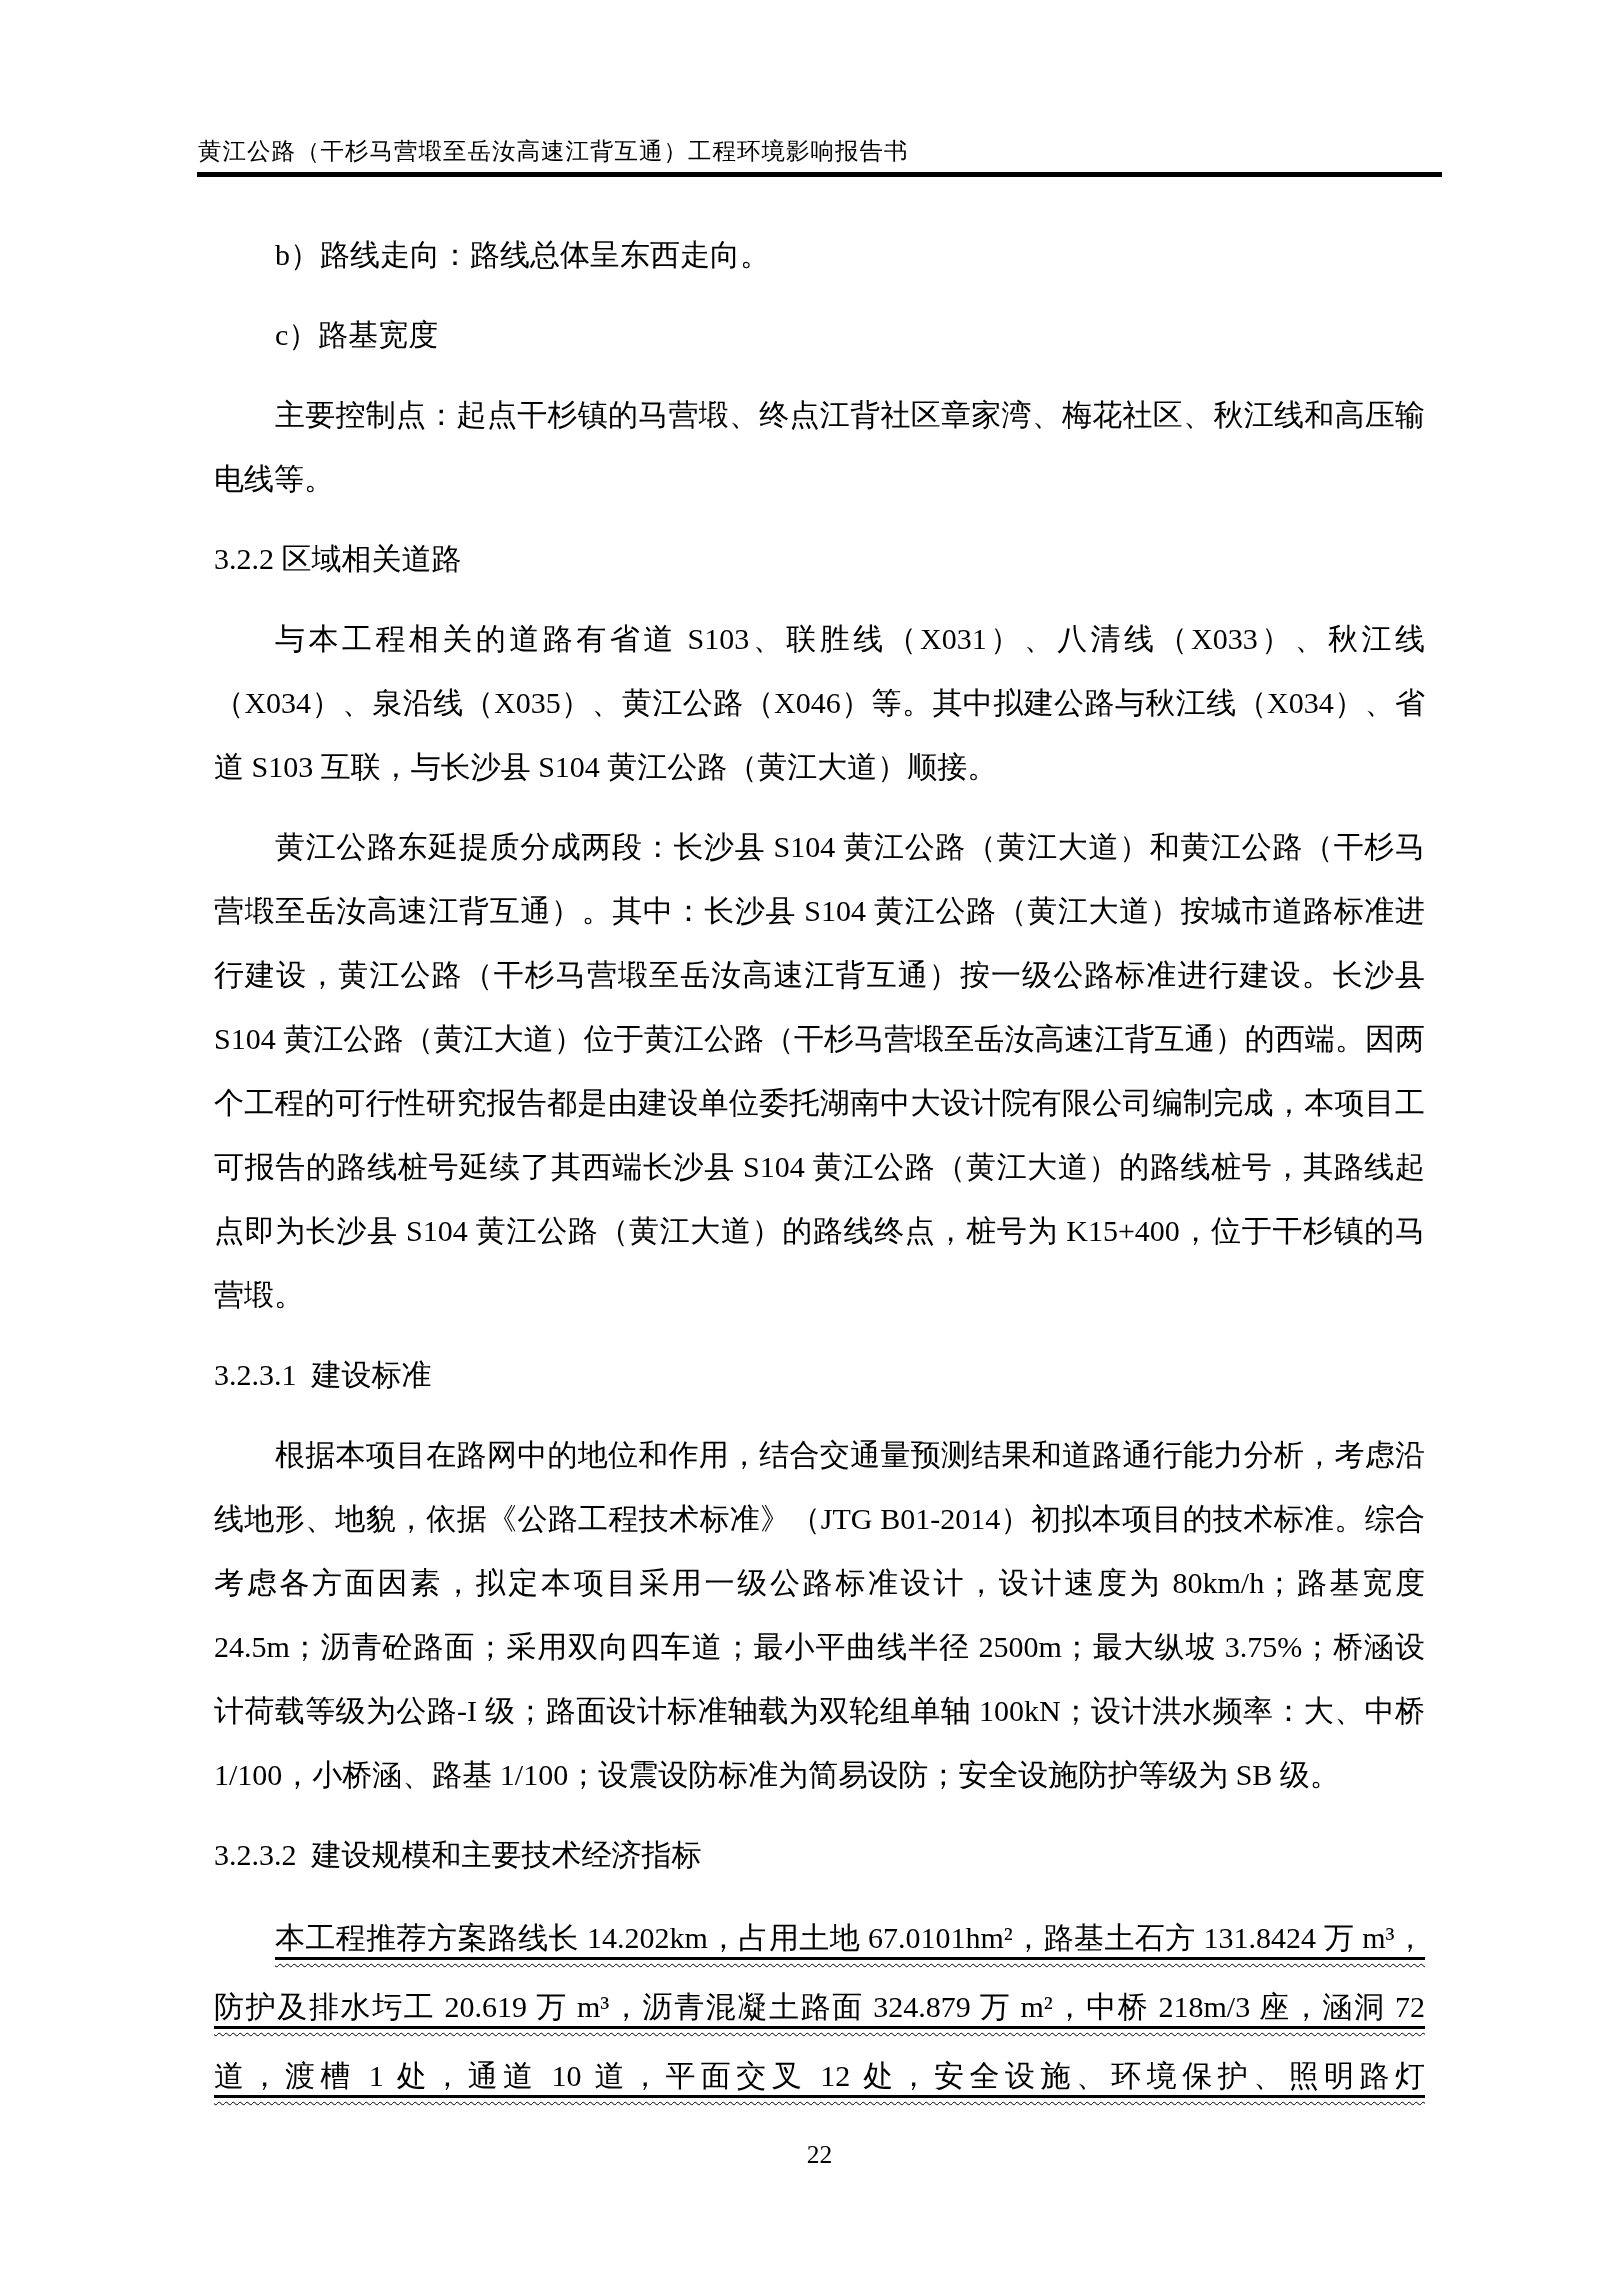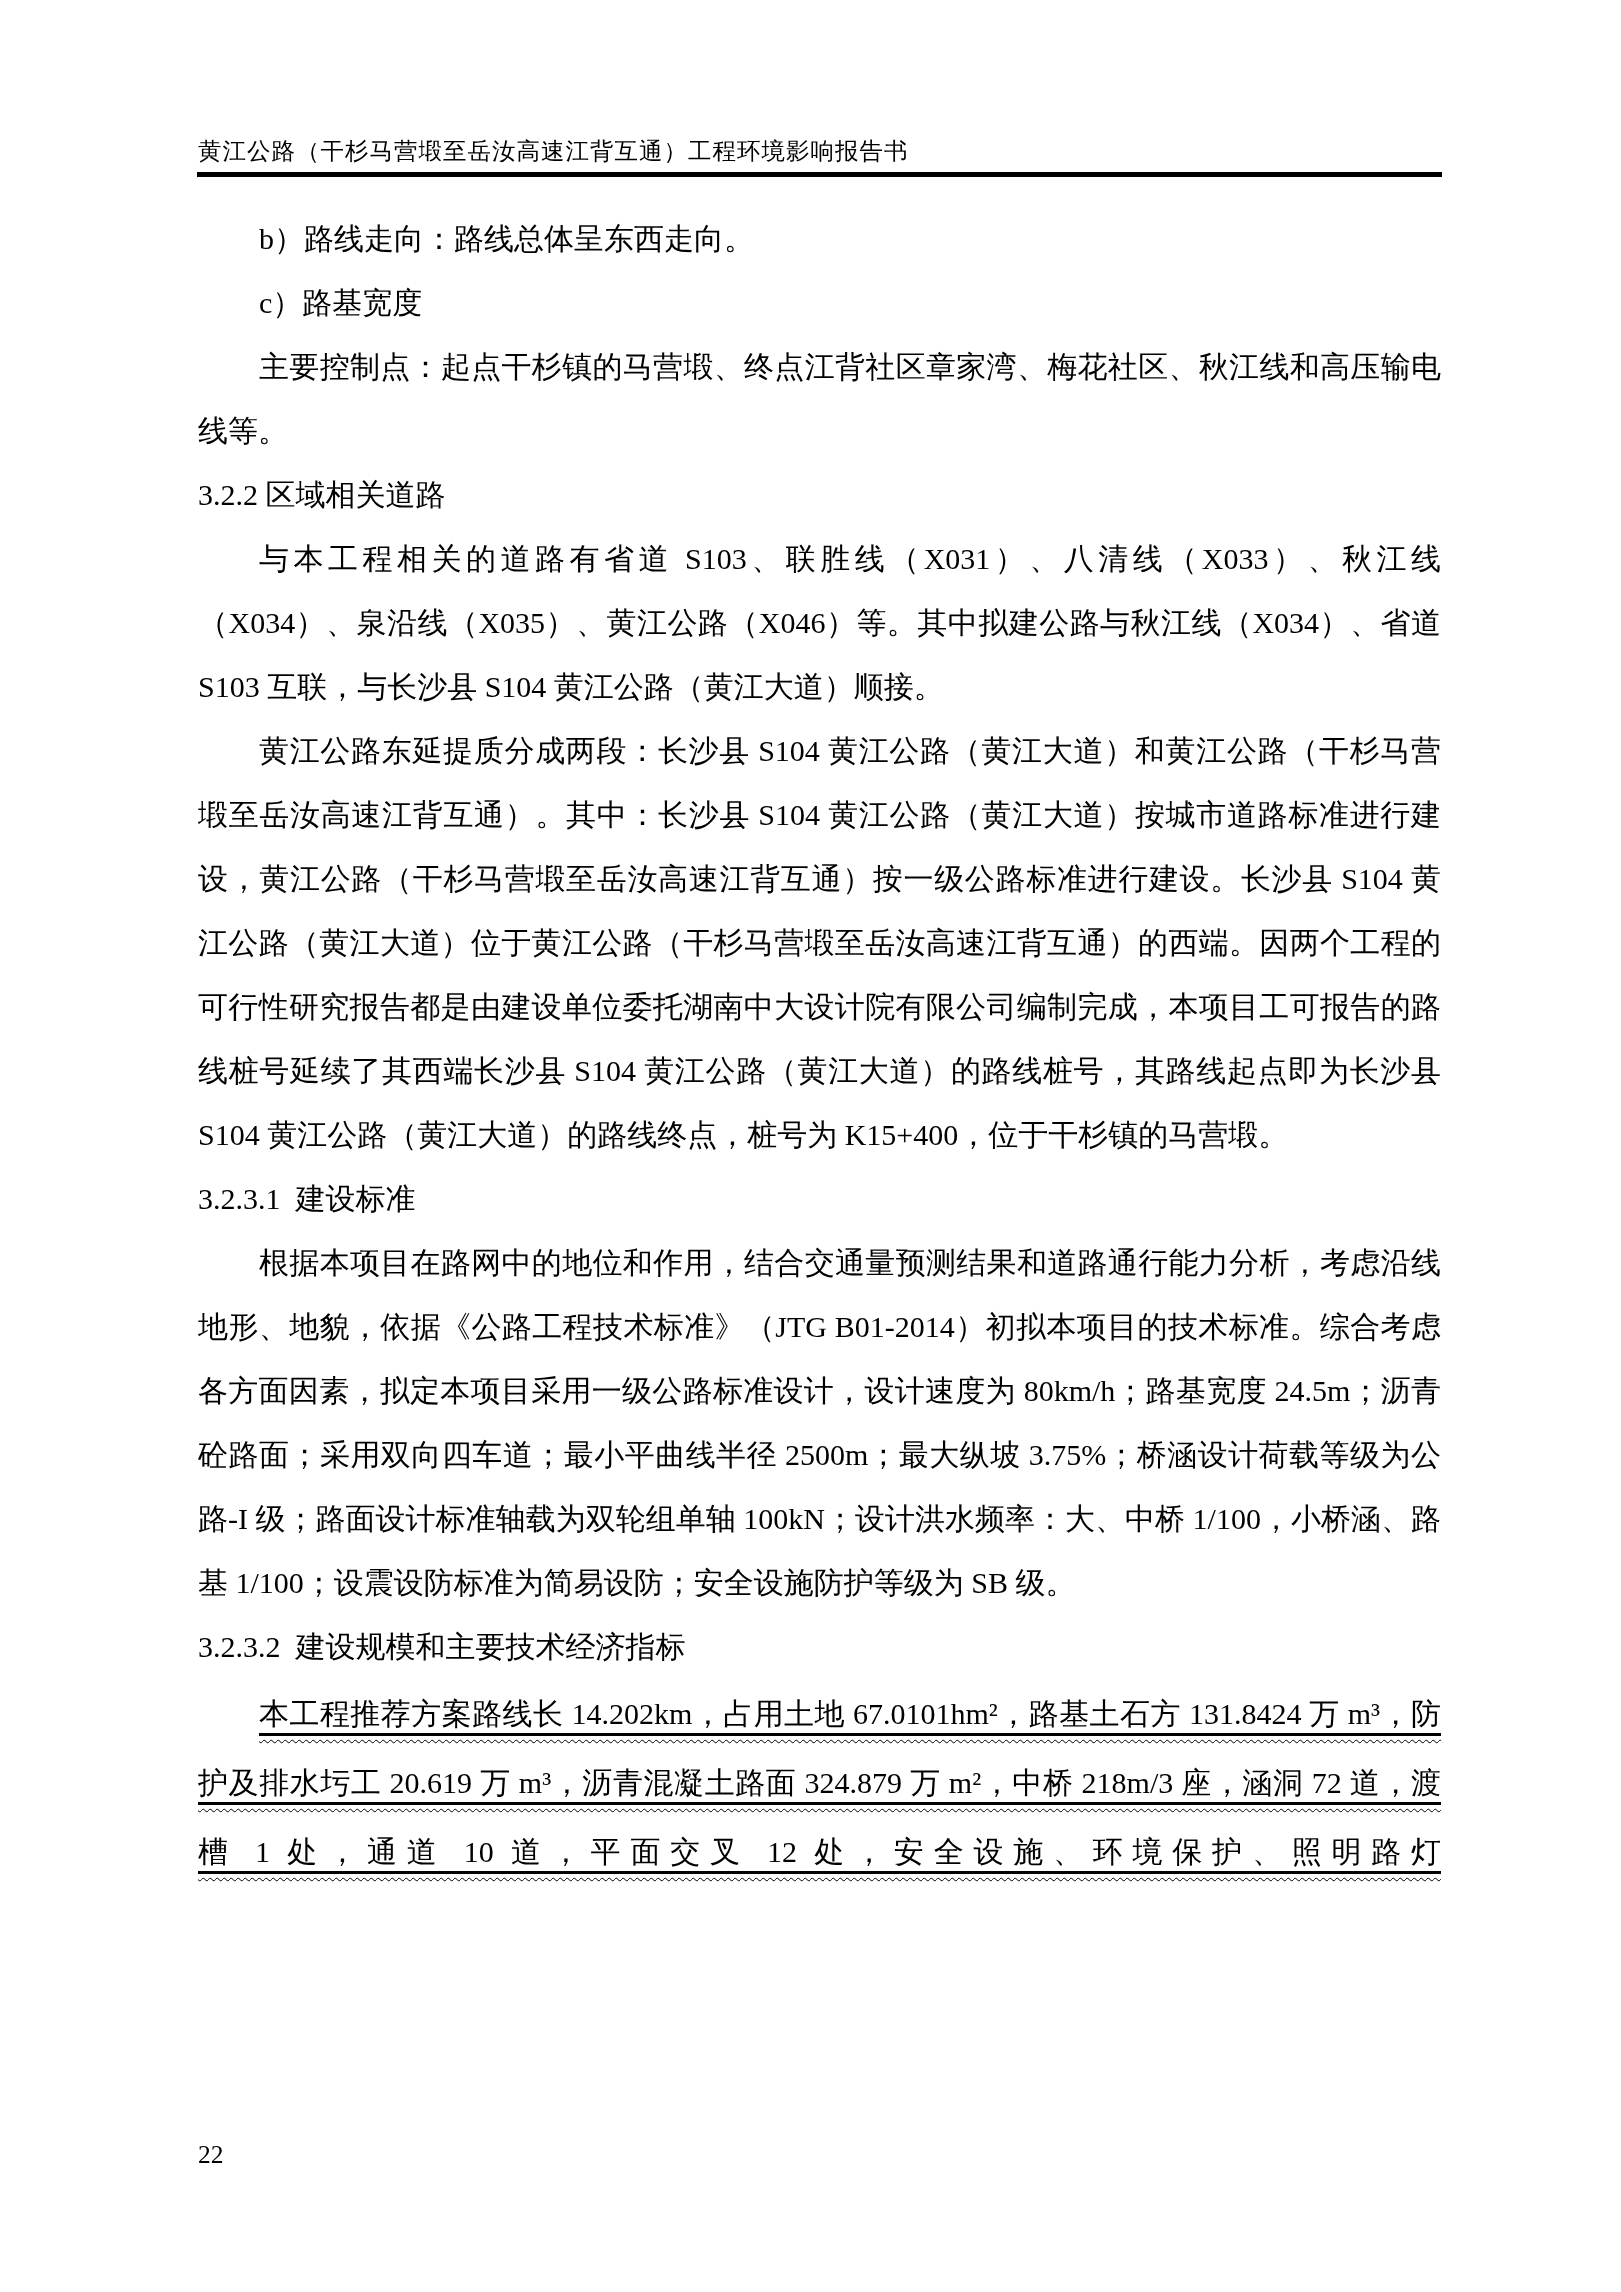--- a/index.html
+++ b/index.html
@@ -38,21 +38,21 @@
   .content {
     position: absolute;
     top: 207px;
     left: 198px;
     width: 1243px;
     font-size: 30px;
     line-height: 64px;
     text-align: justify;
   }
   .content p {
-    margin: 0;
+    margin: 16px;
     padding: 0;
     text-indent: 61px;
   }
   .content p.heading {
     text-indent: 0;
   }
   .content p.underline {
     line-height: 69px;
     text-align-last: justify;
     text-decoration-line: underline;
@@ -67,21 +67,21 @@
     text-decoration-style: wavy;
     text-decoration-thickness: 1px;
     text-underline-offset: 14.7px;
     text-decoration-color: #000000;
   }
   .page-number {
     position: absolute;
     top: 2140px;
     left: 198px;
     width: 1243px;
-    text-align: left;
+    text-align: center;
     font-size: 25.5px;
     line-height: 29px;
   }
 </style>
 </head>
 <body>
 
 <div class="page">
   <div class="running-header">黄江公路（干杉马营塅至岳汝高速江背互通）工程环境影响报告书</div>
   <div class="header-rule"></div>

